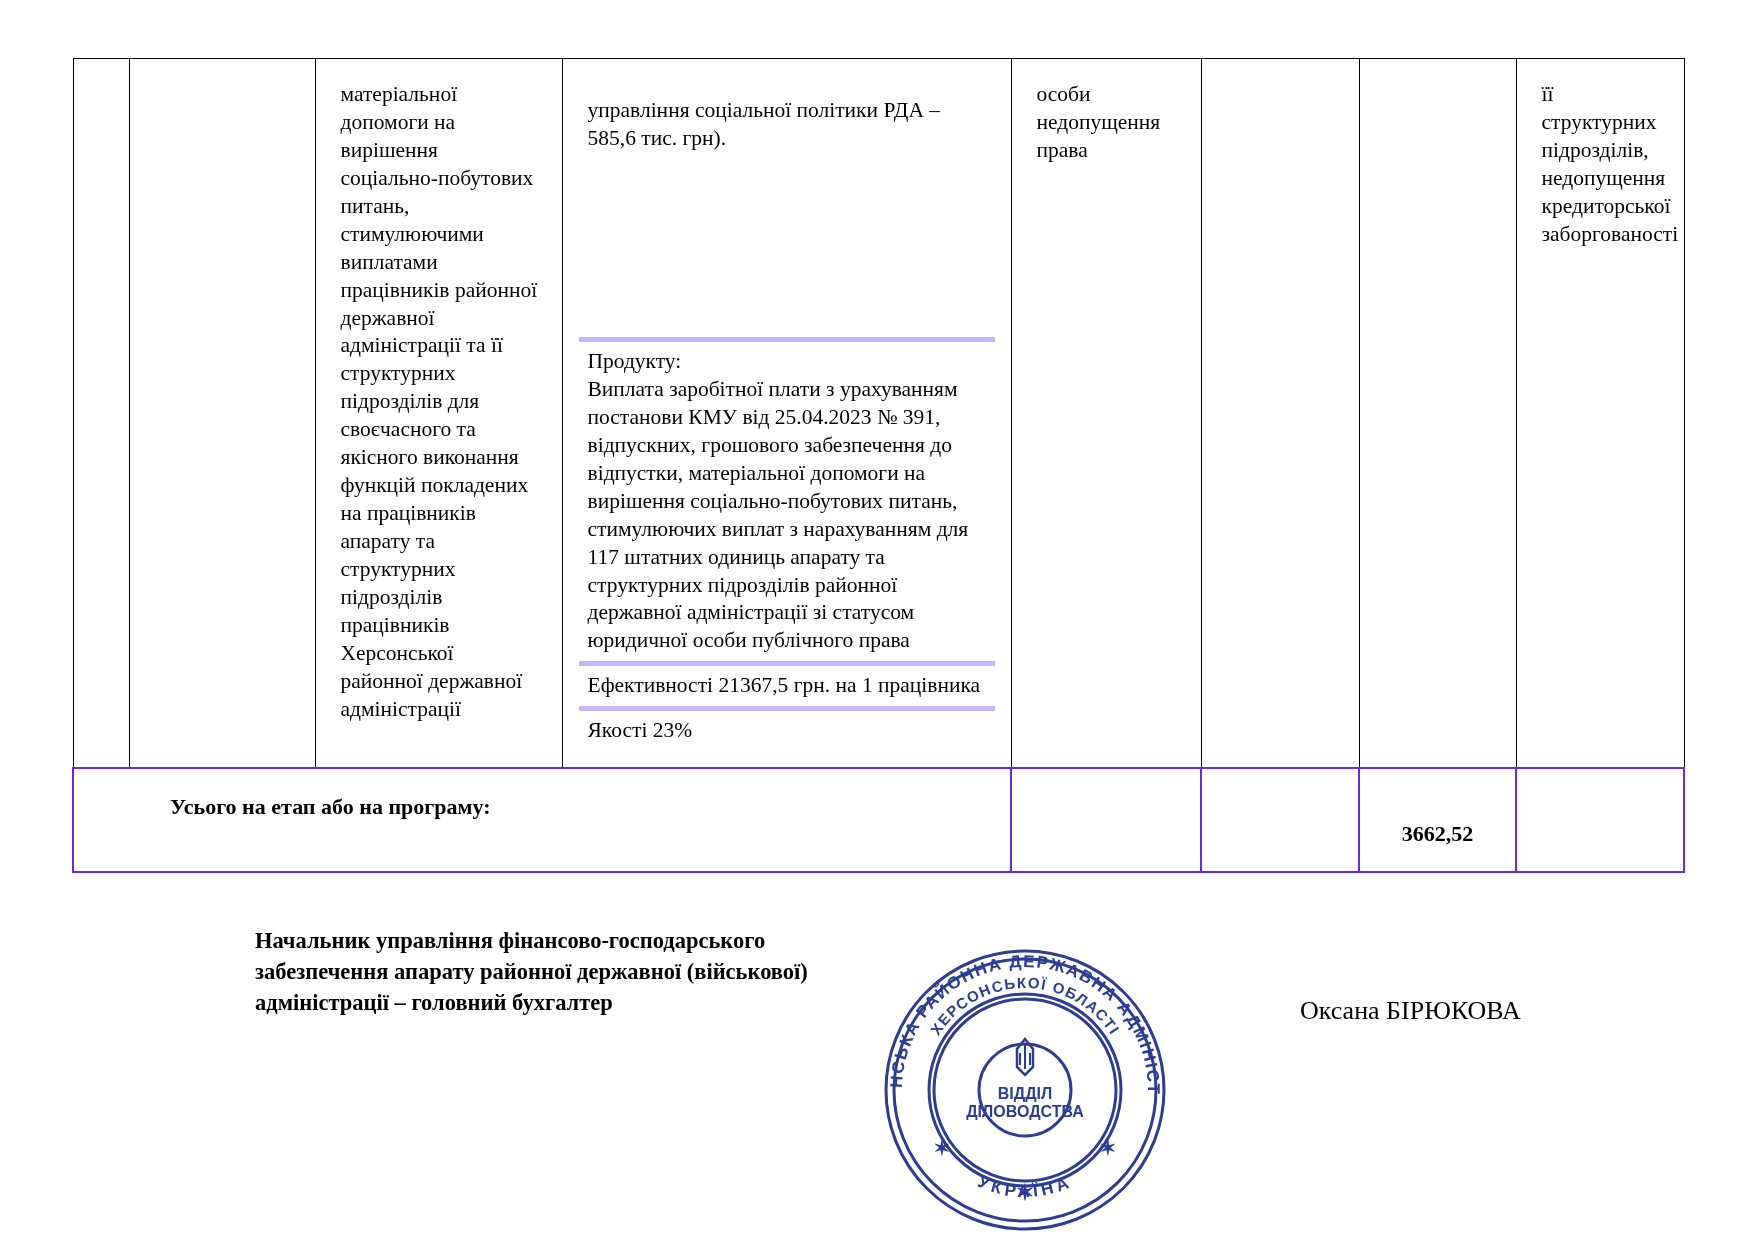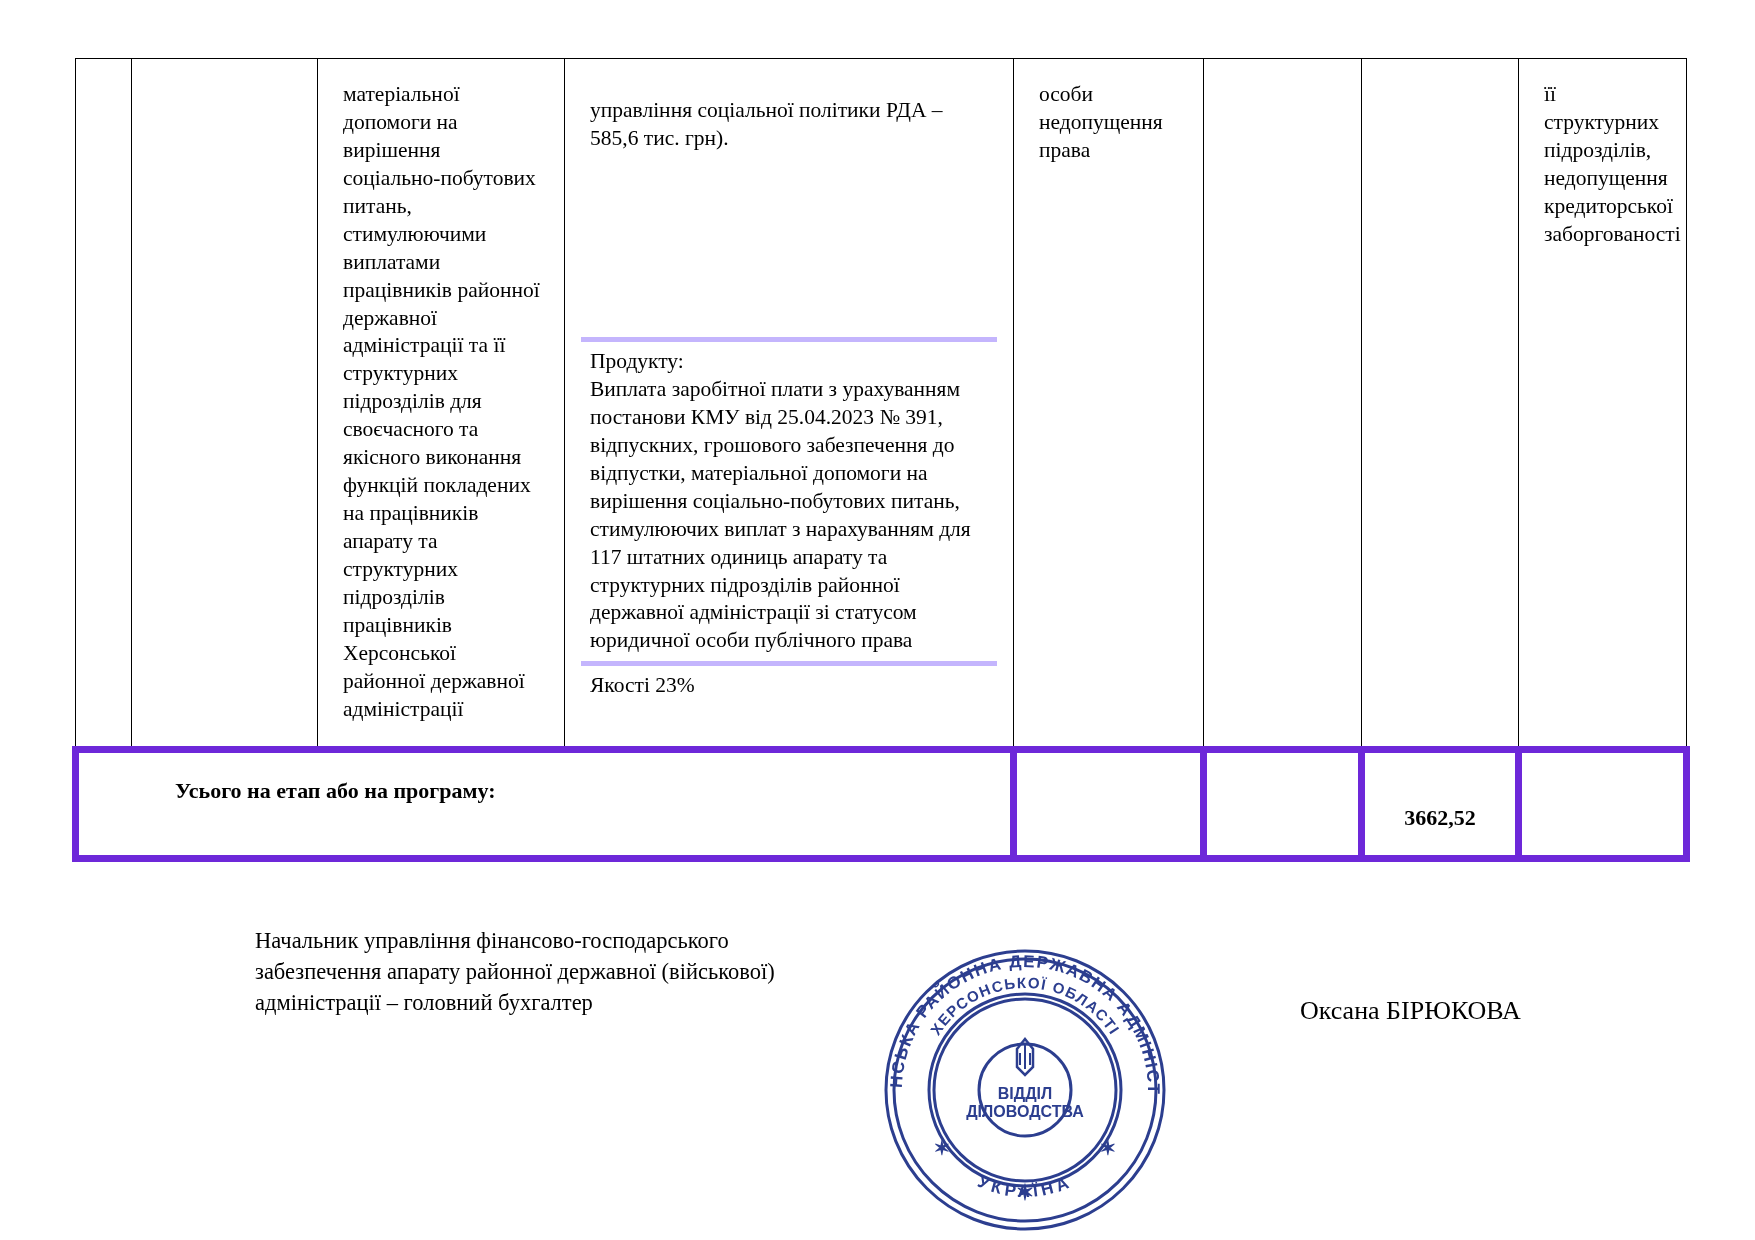--- a/index.html
+++ b/index.html
@@ -69,21 +69,21 @@
   }
   .inner-table tr:first-child td {
     border-top: none;
   }
 
   .block-top {
     min-height: 234px;
   }
 
   .total-row td {
-    border: 7px solid #6d28d9;
+    border: 2px solid #6d28d9;
   }
   .total-label {
     font-weight: bold;
     font-size: 22px;
     padding: 8px 8px 8px 80px;
     line-height: 1.25;
   }
   .total-value {
     font-weight: bold;
     font-size: 22px;
@@ -94,21 +94,21 @@
 
   
   .signature {
     position: absolute;
     left: 255px;
     top: 925px;
     width: 760px;
     font-size: 22.5px;
     line-height: 1.38;
   }
-  .signature div { white-space: nowrap; }
+  .signature div { white-space: nowrap; font-weight: bold; }
 
   .signer-name {
     position: absolute;
     left: 1300px;
     top: 996px;
     font-size: 26px;
     white-space: nowrap;
     text-align: center;
   }
 
@@ -154,20 +154,25 @@
             <tbody>
               <tr>
                 <td>
                   <div class="cell-pad block-top">управління соціальної політики РДА – 585,6 тис. грн).</div>
                 </td>
               </tr>
               <tr>
                 <td>
                   <div class="cell-pad" style="white-space: pre-line;">Продукту:
 Виплата заробітної плати з урахуванням  постанови КМУ від 25.04.2023 № 391, відпускних, грошового забезпечення до відпустки, матеріальної допомоги на вирішення соціально-побутових питань, стимулюючих виплат з нарахуванням для 117 штатних одиниць апарату та структурних підрозділів районної державної адміністрації зі статусом юридичної особи публічного права</div>
+                </td>
+              </tr>
+              <tr>
+                <td>
+                  <div class="cell-pad">Ефективності 21367,5  грн. на 1 працівника</div>
                 </td>
               </tr>
               <tr>
                 <td>
                   <div class="cell-pad">Якості 23%</div>
                 </td>
               </tr>
             </tbody>
           </table>
         </td>

